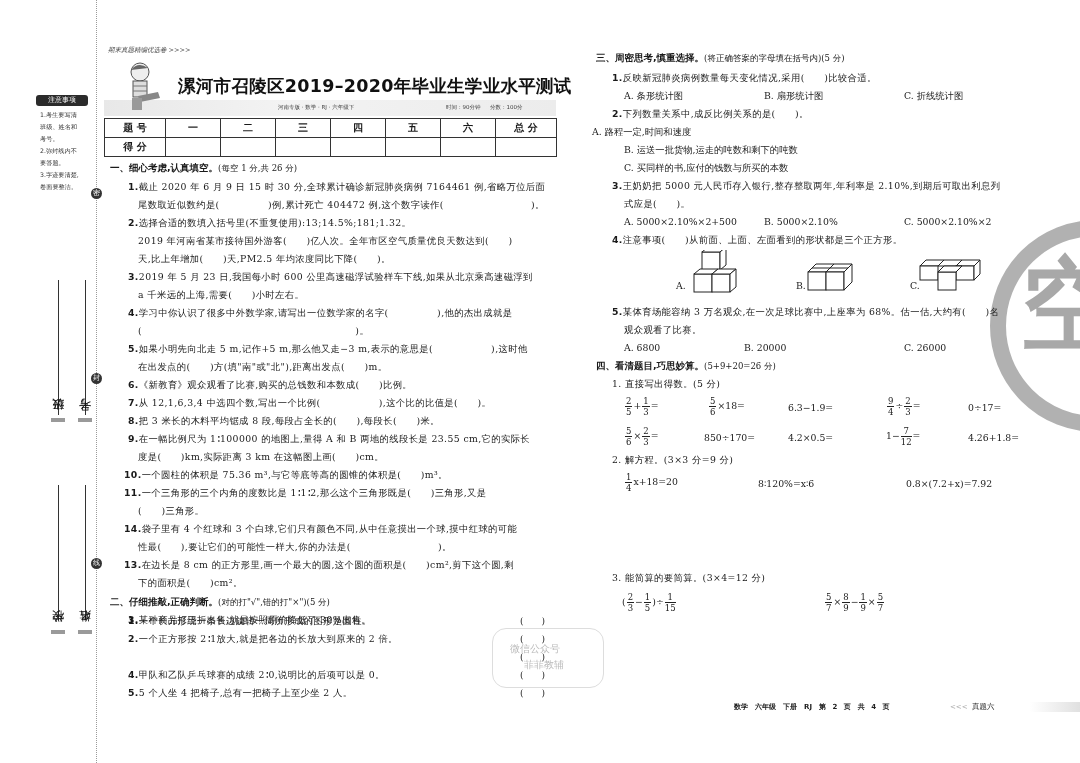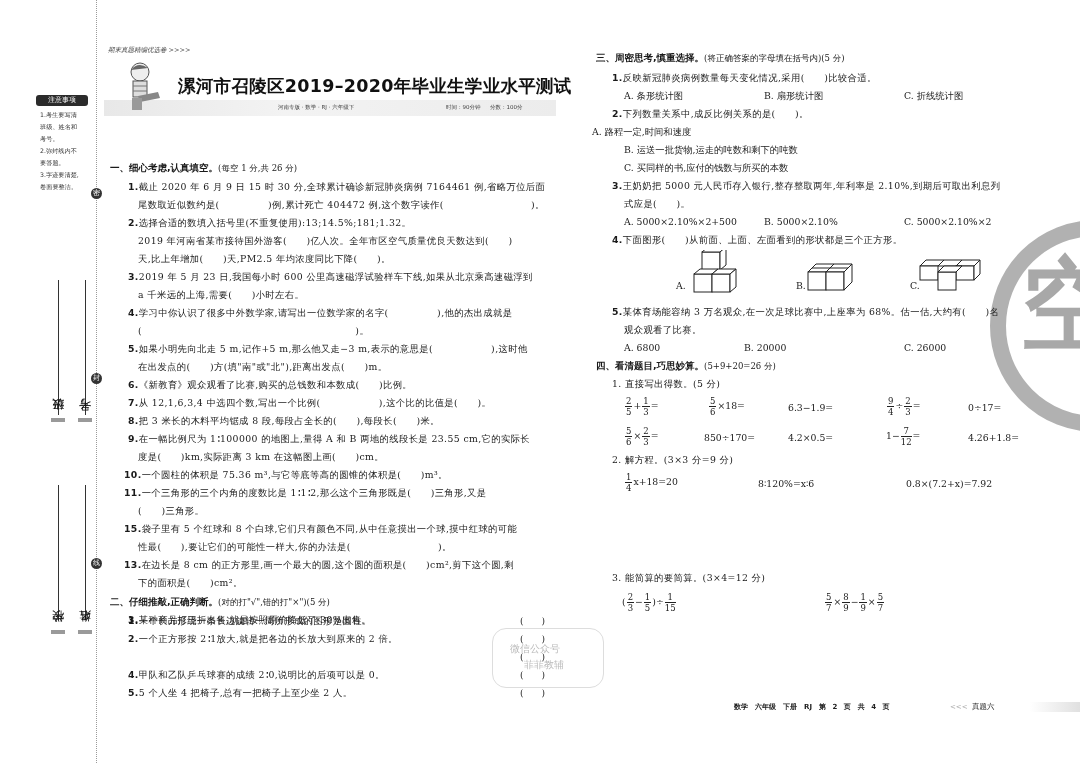--- a/index.html
+++ b/index.html
@@ -82,20 +82,40 @@
   <path d="M18 36 L38 32 L40 38 L20 42 Z" fill="#888"></path>
   <rect x="12" y="38" width="10" height="12" fill="#999"></rect>
 </svg>
 <div class="title">漯河市召陵区2019–2020年毕业生学业水平测试</div>
 <div class="meta1">河南专版 · 数学 · RJ · 六年级下</div>
 <div class="meta2">时间：90分钟</div>
 <div class="meta3">分数：100分</div>
 
 <table class="score">
   <tbody>
+      <tr>
+    <td style="width:60px">题 号</td>
+    <td>一</td>
+    <td>二</td>
+    <td>三</td>
+    <td>四</td>
+    <td>五</td>
+    <td>六</td>
+    <td style="width:60px">总 分</td>
+  </tr>
+  <tr>
+    <td>得 分</td>
+    <td></td>
+    <td></td>
+    <td></td>
+    <td></td>
+    <td></td>
+    <td></td>
+    <td></td>
+  </tr>
 </tbody>
   </table>
 
 <div class="sec" style="left:110px; top:162px">
   <b>一、细心考虑,认真填空。</b><span class="note">(每空 1 分,共 26 分)</span>
 </div>
 <div class="q" style="left:128px; top:181px"><span class="n">1.</span><span>截止 2020 年 6 月 9 日 15 时 30 分,全球累计确诊新冠肺炎病例 7164461 例,省略万位后面</span></div>
 <div class="q" style="left:138px; top:199px"><span>尾数取近似数约是(　　　　　)例,累计死亡 404472 例,这个数字读作(　　　　　　　　　)。</span></div>
 <div class="q" style="left:128px; top:217px"><span class="n">2.</span><span>选择合适的数填入括号里(不重复使用):13;14.5%;181;1.32。</span></div>
 <div class="q" style="left:138px; top:235px"><span>2019 年河南省某市接待国外游客(　　)亿人次。全年市区空气质量优良天数达到(　　)</span></div>
@@ -107,21 +127,21 @@
 <div class="q" style="left:128px; top:343px"><span class="n">5.</span><span>如果小明先向北走 5 m,记作+5 m,那么他又走−3 m,表示的意思是(　　　　　　),这时他</span></div>
 <div class="q" style="left:138px; top:361px"><span>在出发点的(　　)方(填"南"或"北"),距离出发点(　　)m。</span></div>
 <div class="q" style="left:128px; top:379px"><span class="n">6.</span><span>《新教育》观众观看了比赛,购买的总钱数和本数成(　　)比例。</span></div>
 <div class="q" style="left:128px; top:397px"><span class="n">7.</span><span>从 12,1,6,3,4 中选四个数,写出一个比例(　　　　　　),这个比的比值是(　　)。</span></div>
 <div class="q" style="left:128px; top:415px"><span class="n">8.</span><span>把 3 米长的木料平均锯成 8 段,每段占全长的(　　),每段长(　　)米。</span></div>
 <div class="q" style="left:128px; top:433px"><span class="n">9.</span><span>在一幅比例尺为 1∶100000 的地图上,量得 A 和 B 两地的线段长是 23.55 cm,它的实际长</span></div>
 <div class="q" style="left:138px; top:451px"><span>度是(　　)km,实际距离 3 km 在这幅图上画(　　)cm。</span></div>
 <div class="q" style="left:124px; top:469px"><span class="n">10.</span><span>一个圆柱的体积是 75.36 m³,与它等底等高的圆锥的体积是(　　)m³。</span></div>
 <div class="q" style="left:124px; top:487px"><span class="n">11.</span><span>一个三角形的三个内角的度数比是 1∶1∶2,那么这个三角形既是(　　)三角形,又是</span></div>
 <div class="q" style="left:138px; top:505px"><span>(　　)三角形。</span></div>
-<div class="q" style="left:124px; top:523px"><span class="n">15.</span><span>袋子里有 5 个红球和 8 个白球,它们只有颜色不同,从中任意摸出一个球,摸中红球的可能</span></div>
+<div class="q" style="left:124px; top:523px"><span class="n">14.</span><span>袋子里有 4 个红球和 3 个白球,它们只有颜色不同,从中任意摸出一个球,摸中红球的可能</span></div>
 <div class="q" style="left:138px; top:541px"><span>性最(　　),要让它们的可能性一样大,你的办法是(　　　　　　　　　)。</span></div>
 <div class="q" style="left:124px; top:559px"><span class="n">13.</span><span>在边长是 8 cm 的正方形里,画一个最大的圆,这个圆的面积是(　　)cm²,剪下这个圆,剩</span></div>
 <div class="q" style="left:138px; top:577px"><span>下的面积是(　　)cm²。</span></div>
 
 <div class="sec" style="left:110px; top:596px">
   <b>二、仔细推敲,正确判断。</b><span class="note">(对的打"√",错的打"×")(5 分)</span>
 </div>
 <div class="q" style="left:128px; top:615px"><span class="n">1.</span><span>一个长方形绕一条长边旋转一周所形成的图形是圆柱。</span></div>
 <div class="q" style="left:128px; top:633px"><span class="n">2.</span><span>一个正方形按 2∶1放大,就是把各边的长放大到原来的 2 倍。</span></div>
 <div class="q" style="left:128px; top:614px"><span class="n">3.</span><span>某种商品打三折出售,就是按照原价降低了 30%出售。</span></div>
@@ -152,21 +172,21 @@
 <div class="opt" style="left:592px; top:126px">A. 路程一定,时间和速度</div>
 <div class="opt" style="left:624px; top:144px">B. 运送一批货物,运走的吨数和剩下的吨数</div>
 <div class="opt" style="left:624px; top:162px">C. 买同样的书,应付的钱数与所买的本数</div>
 
 <div class="q" style="left:612px; top:180px"><span class="n">3.</span><span>王奶奶把 5000 元人民币存入银行,整存整取两年,年利率是 2.10%,到期后可取出利息列</span></div>
 <div class="q" style="left:624px; top:198px">式应是(　　)。</div>
 <div class="opt" style="left:624px; top:216px">A. 5000×2.10%×2+500</div>
 <div class="opt" style="left:764px; top:216px">B. 5000×2.10%</div>
 <div class="opt" style="left:904px; top:216px">C. 5000×2.10%×2</div>
 
-<div class="q" style="left:612px; top:234px"><span class="n">4.</span><span>下面图形(　　)从前面、上面、左面看到的形状都是三个正方形。</span></div>
+<div class="q" style="left:612px; top:234px"><span class="n">4.</span><span>注意事项(　　)从前面、上面、左面看到的形状都是三个正方形。</span></div>
 <div class="opt" style="left:676px; top:280px">A.</div>
 <svg class="abs" style="left:686px; top:250px" width="62" height="48" viewBox="0 0 62 48">
   <g fill="#fff" stroke="#222" stroke-width="1">
     <rect x="16" y="2" width="18" height="18"></rect>
       <polygon points="16,2 22,-3 40,-3 34,2"></polygon>
       <polygon points="34,2 40,-3 40,15 34,20"></polygon>
     <rect x="8" y="24" width="18" height="18"></rect>
       <polygon points="8,24 14,19 32,19 26,24"></polygon>
     <rect x="26" y="24" width="18" height="18"></rect>
       <polygon points="26,24 32,19 50,19 44,24"></polygon>

